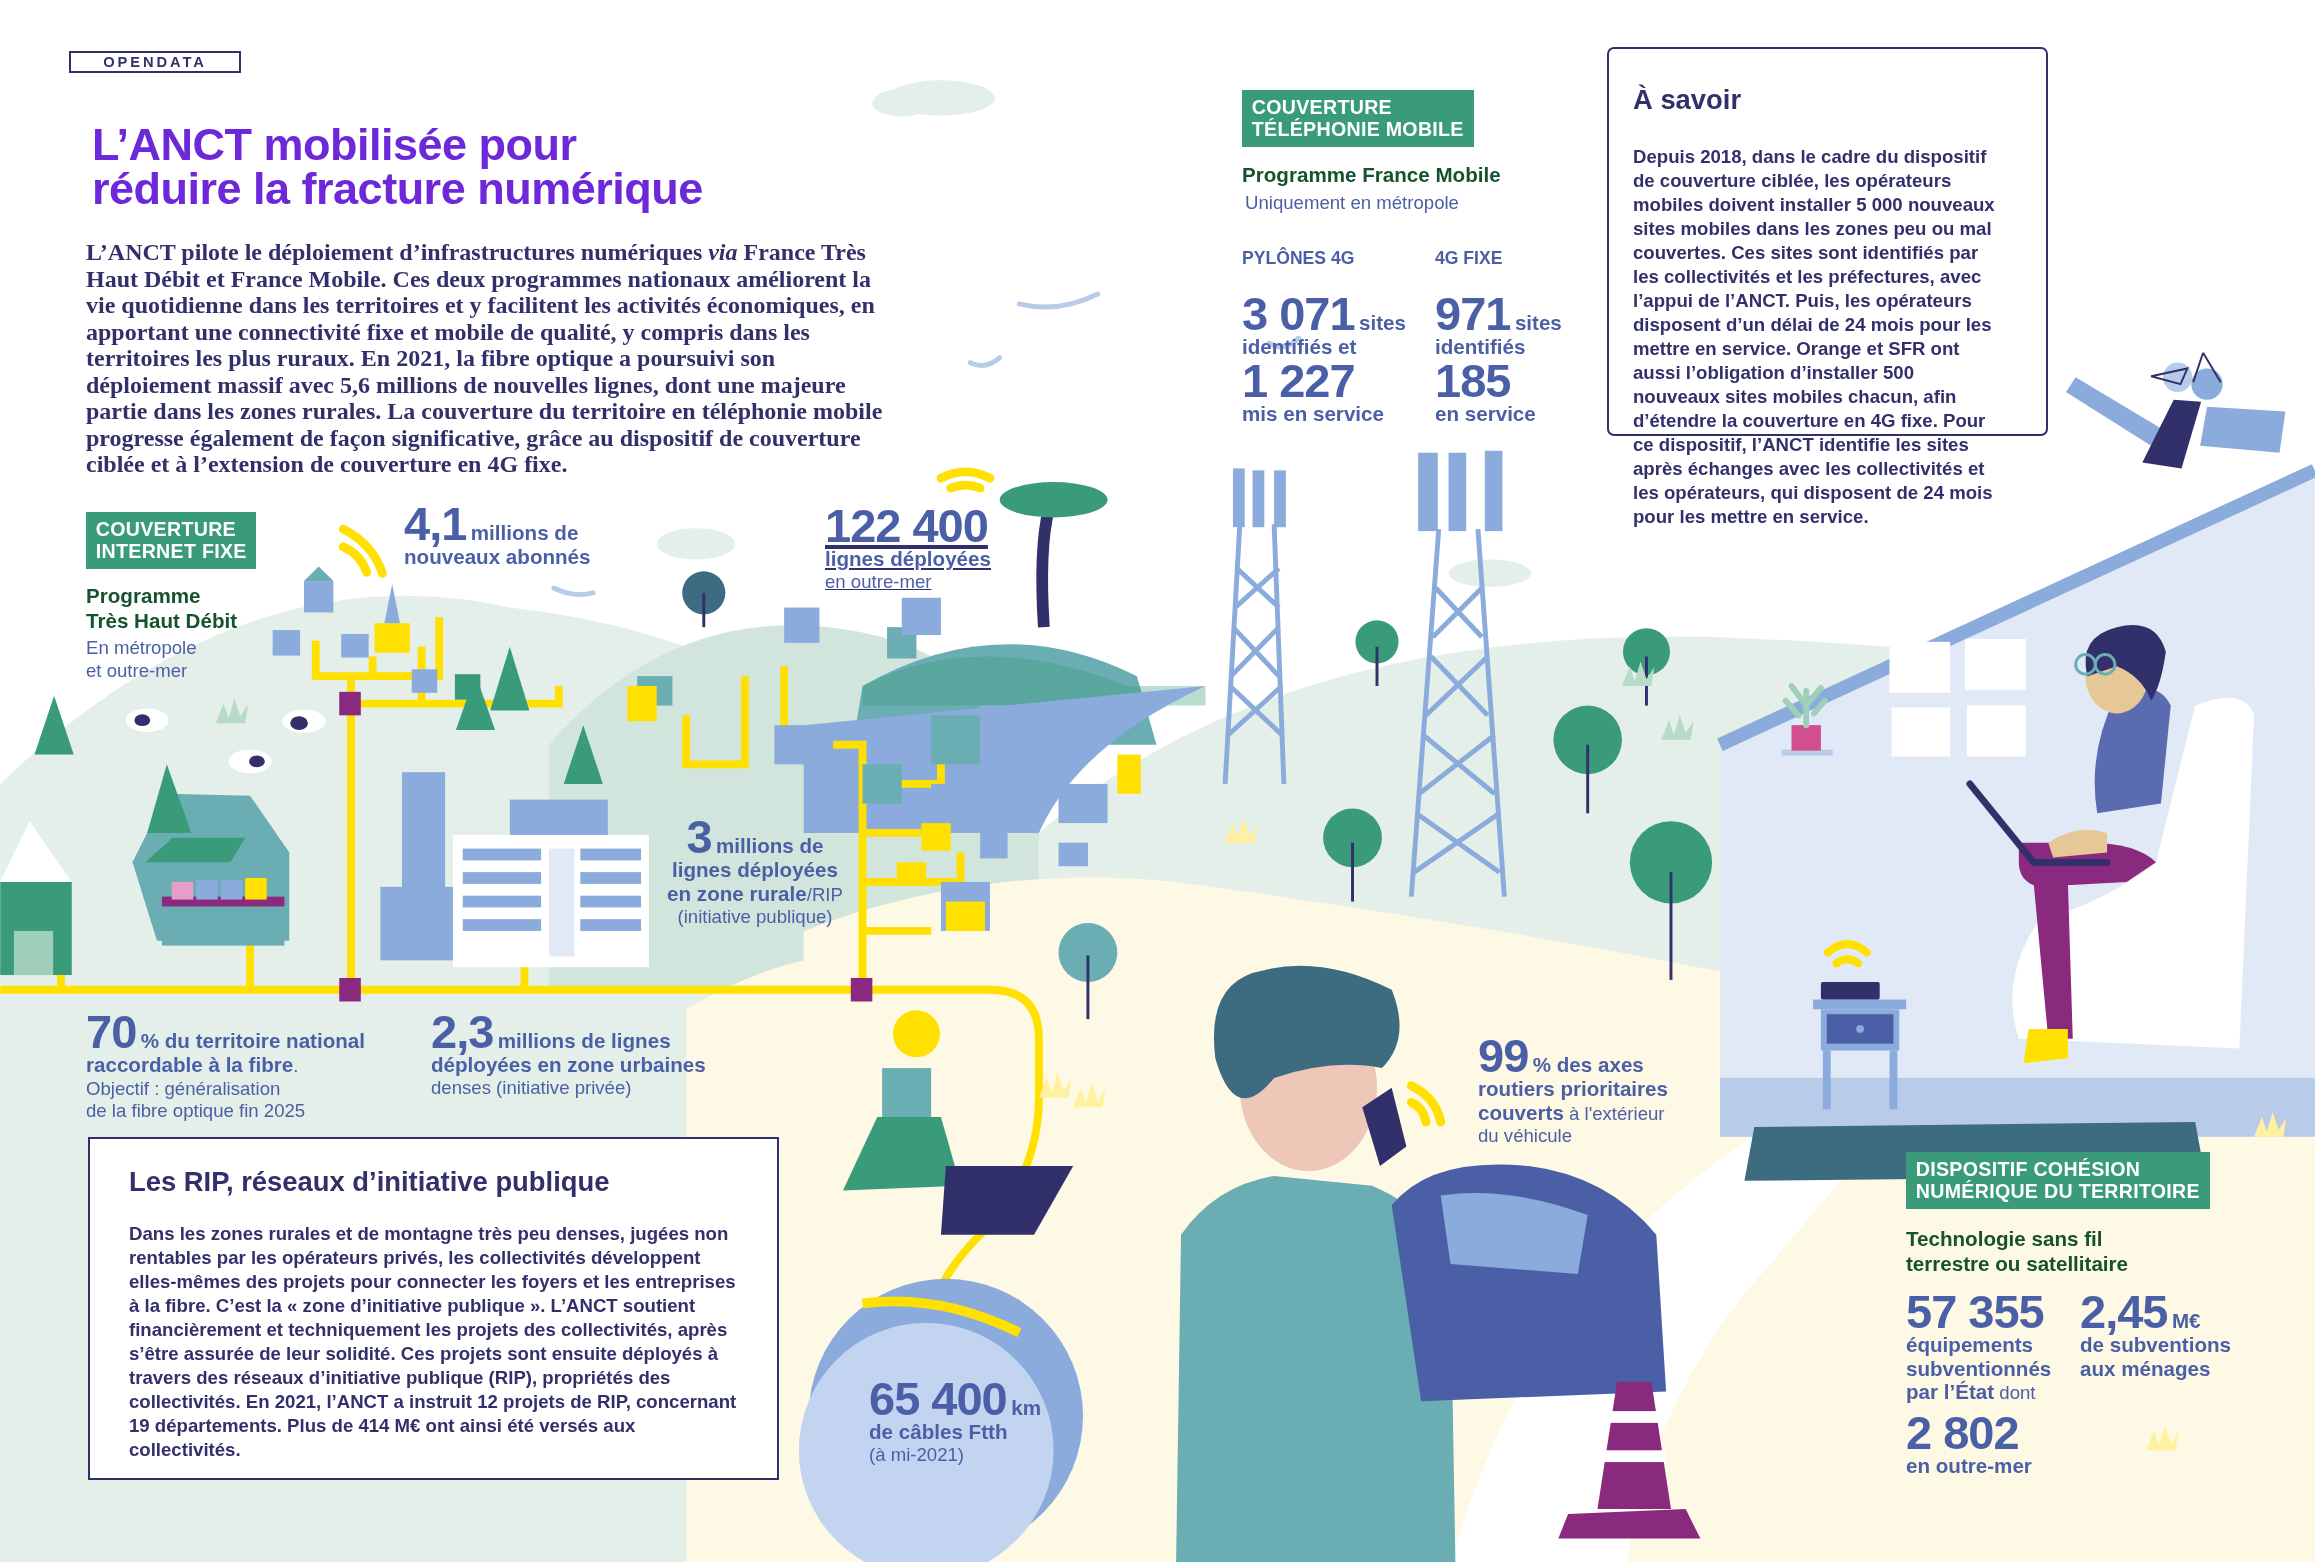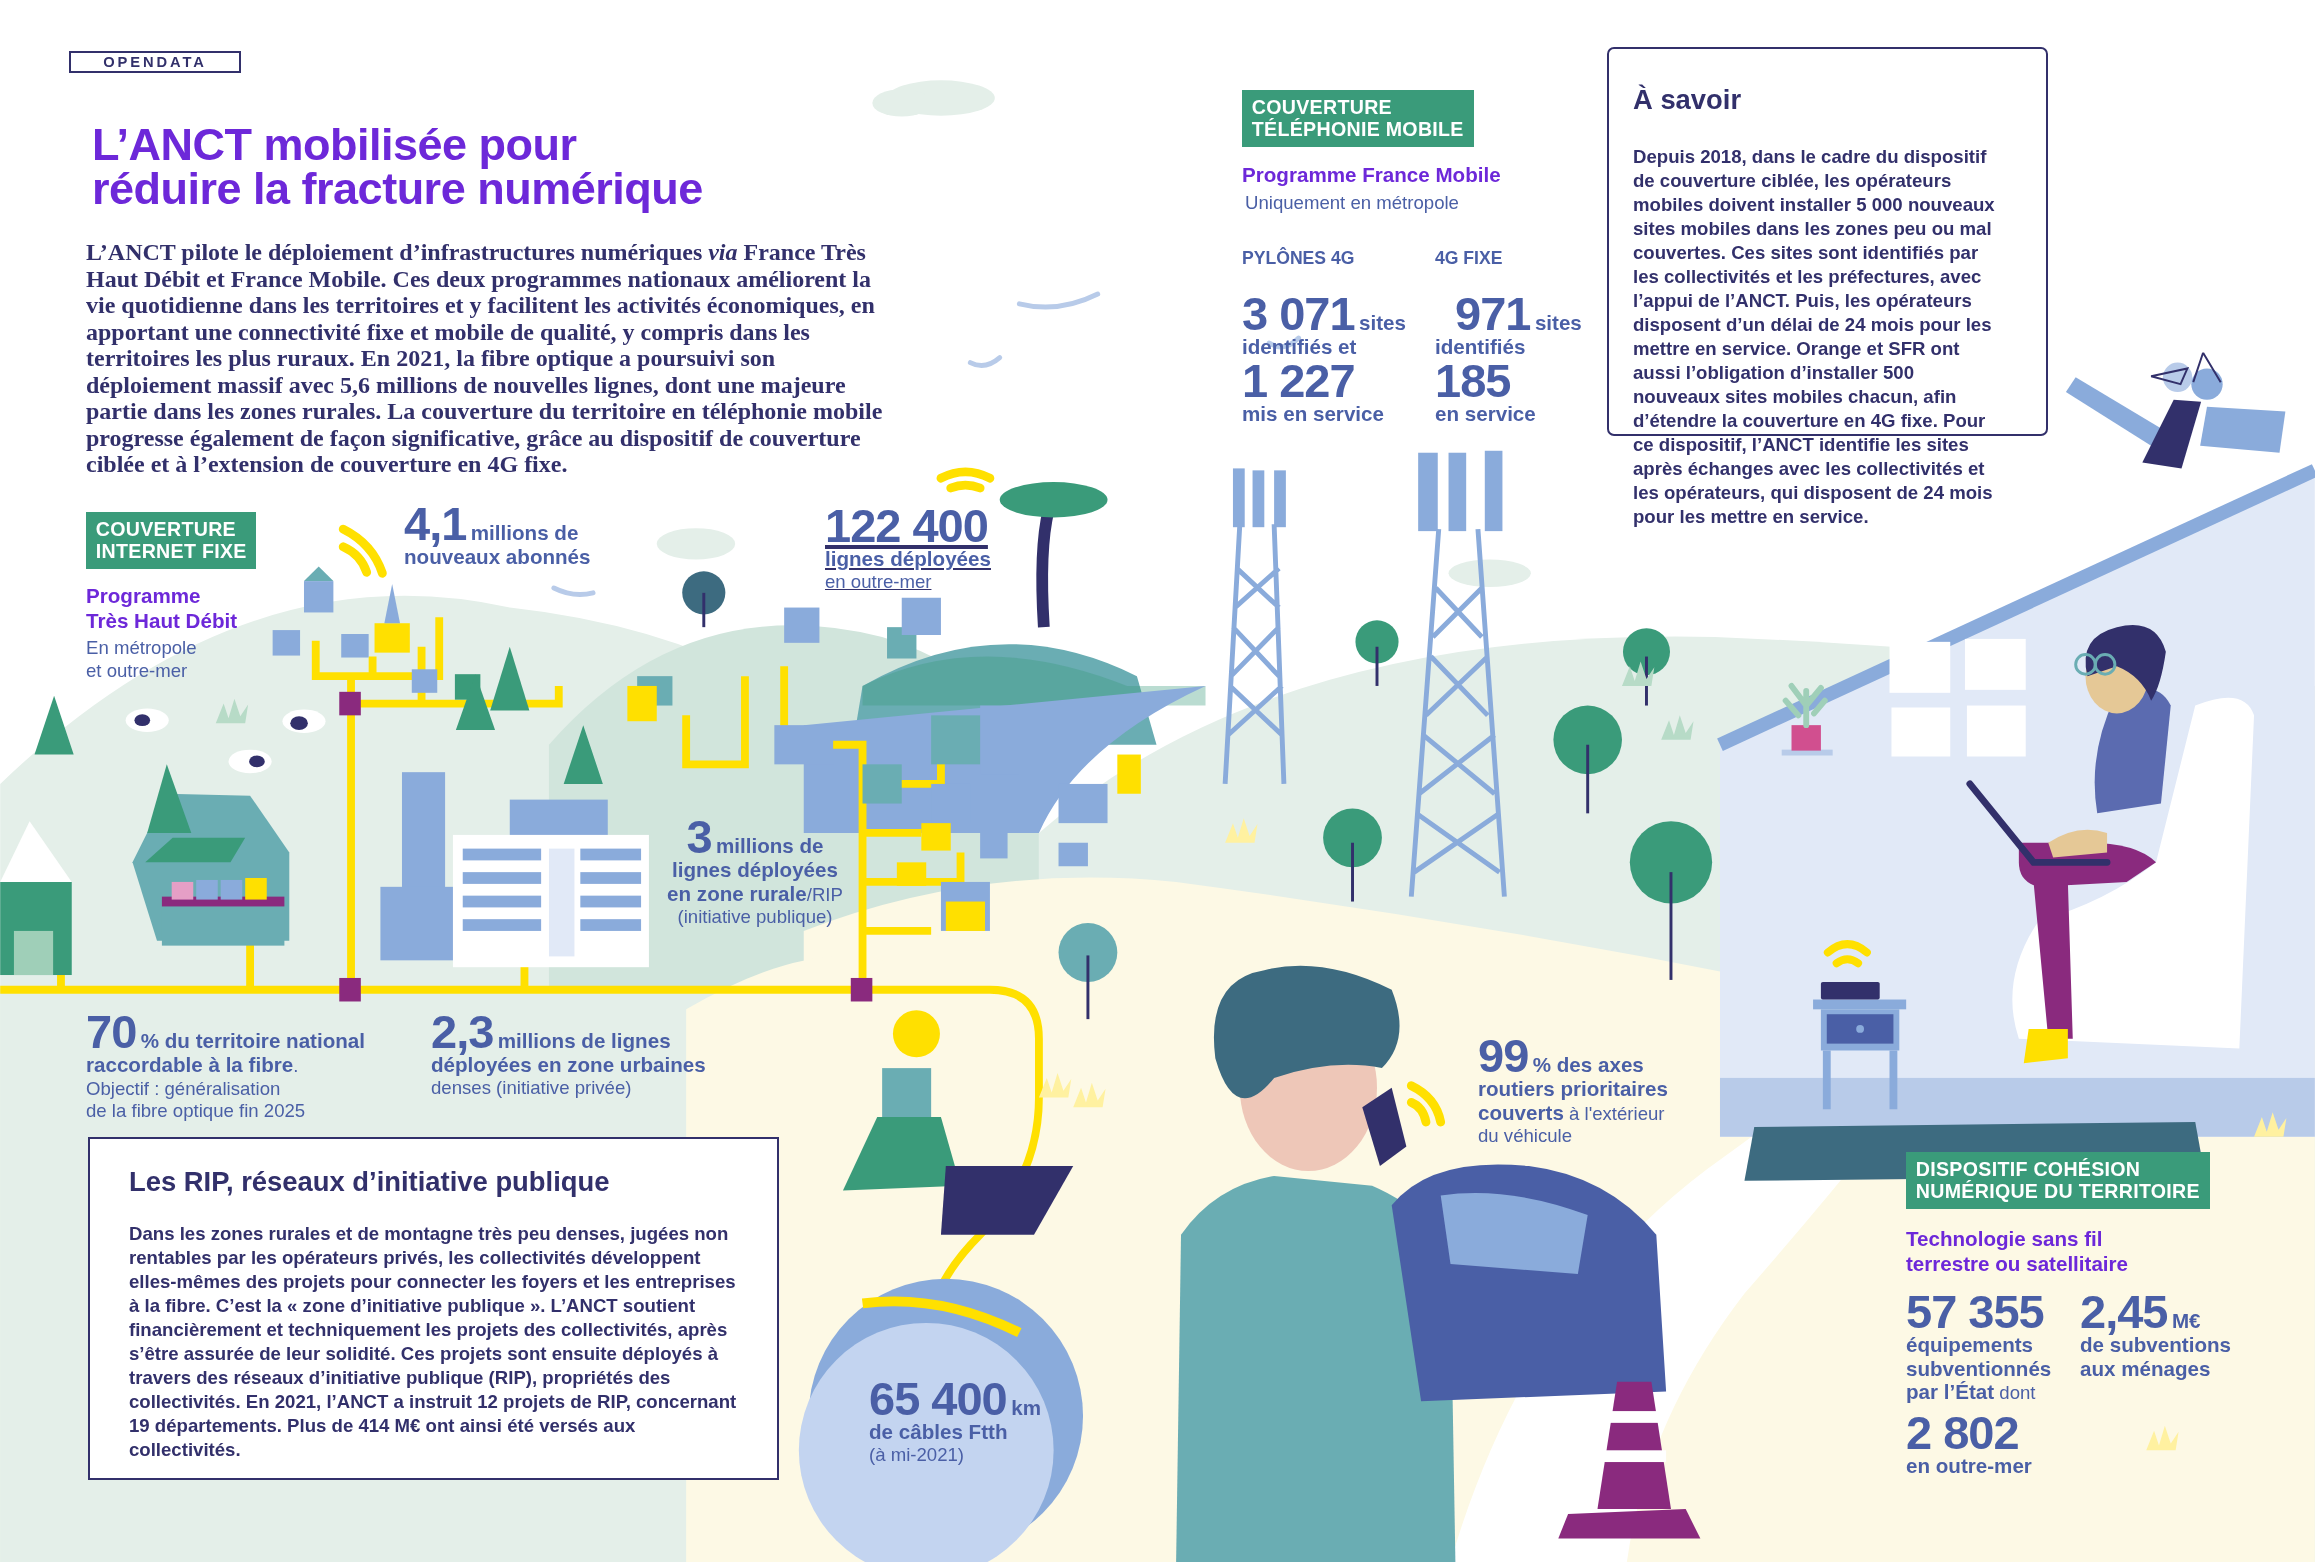--- a/index.html
+++ b/index.html
@@ -11,21 +11,21 @@
   .opendata { left:69px; top:51px; width:172px; height:22px; border:2px solid #32306b; font-size:14.7px; font-weight:bold; letter-spacing:2.9px; display:flex; align-items:center; justify-content:center; color:#32306b; }
   .title { left:92px; top:123px; font-size:45px; font-weight:bold; line-height:44px; color:#6d28d9; letter-spacing:-0.5px; }
   .intro { left:86px; top:239px; width:804px; font-family:"Liberation Serif","DejaVu Serif",serif; font-weight:bold; font-size:24px; line-height:26.5px; color:#32306b; }
   .intro i { font-style:italic; }
   .big { font-size:47px; font-weight:bold; color:#4a5fa6; line-height:43px; letter-spacing:-1px; }
   .mid { font-size:20.6px; font-weight:bold; color:#4a5fa6; line-height:23.5px; }
   .lite { font-size:18.6px; color:#4a5fa6; line-height:22.5px; }
   .box { position:absolute; border:2.9px solid #32306b; background:#fff; }
   .box h2 { font-size:27.4px; font-weight:bold; color:#32306b; }
   .box p { font-size:18.6px; line-height:24px; color:#32306b;font-weight:bold; }
-  .sub-green { font-size:20.6px; font-weight:bold; color:#6d28d9; line-height:24.5px; }
+  .sub-green { font-size:20.6px; font-weight:bold; color:#14532d; line-height:24.5px; }
 </style>
 </head>
 <body>
 
 <svg id="scene" viewBox="0 0 2362 1594" xmlns="http://www.w3.org/2000/svg">
 
   <path d="M0 800 Q250 560 520 620 Q700 640 820 720 L900 1594 L0 1594 Z" fill="#e4efe9"></path>
   <path d="M560 760 Q700 600 900 650 Q1000 680 1060 760 L1060 1100 L560 1100 Z" fill="#d1e5dc"></path>
   <path d="M880 700 Q1020 620 1160 690 L1180 760 L870 760 Z" fill="#6aadb3"></path>
   <path d="M880 700 Q1000 640 1150 700 L1230 700 L1230 720 L880 720 Z" fill="#3a9b7a" opacity="0.35"></path>
@@ -355,21 +355,21 @@
     <span class="big">3 071</span>
     <span class="mid">sites</span>
   </div>
   <div class="mid">identifiés et</div>
   <div class="big">1 227</div>
   <div class="mid">mis en service</div>
 </div>
 
 <div class="abs" style="left:1435px; top:247px;">
   <div class="mid" style="font-size:17.6px;">4G FIXE</div>
-  <div style="margin-top:21.6px;margin-left:20px;">
+  <div style="margin-top:21.6px;">
     <span class="big">971</span>
     <span class="mid">sites</span>
   </div>
   <div class="mid">identifiés</div>
   <div class="big">185</div>
   <div class="mid">en service</div>
 </div>
 
 <div class="abs" style="left:1478px; top:1034px;">
   <span class="big">99</span>

